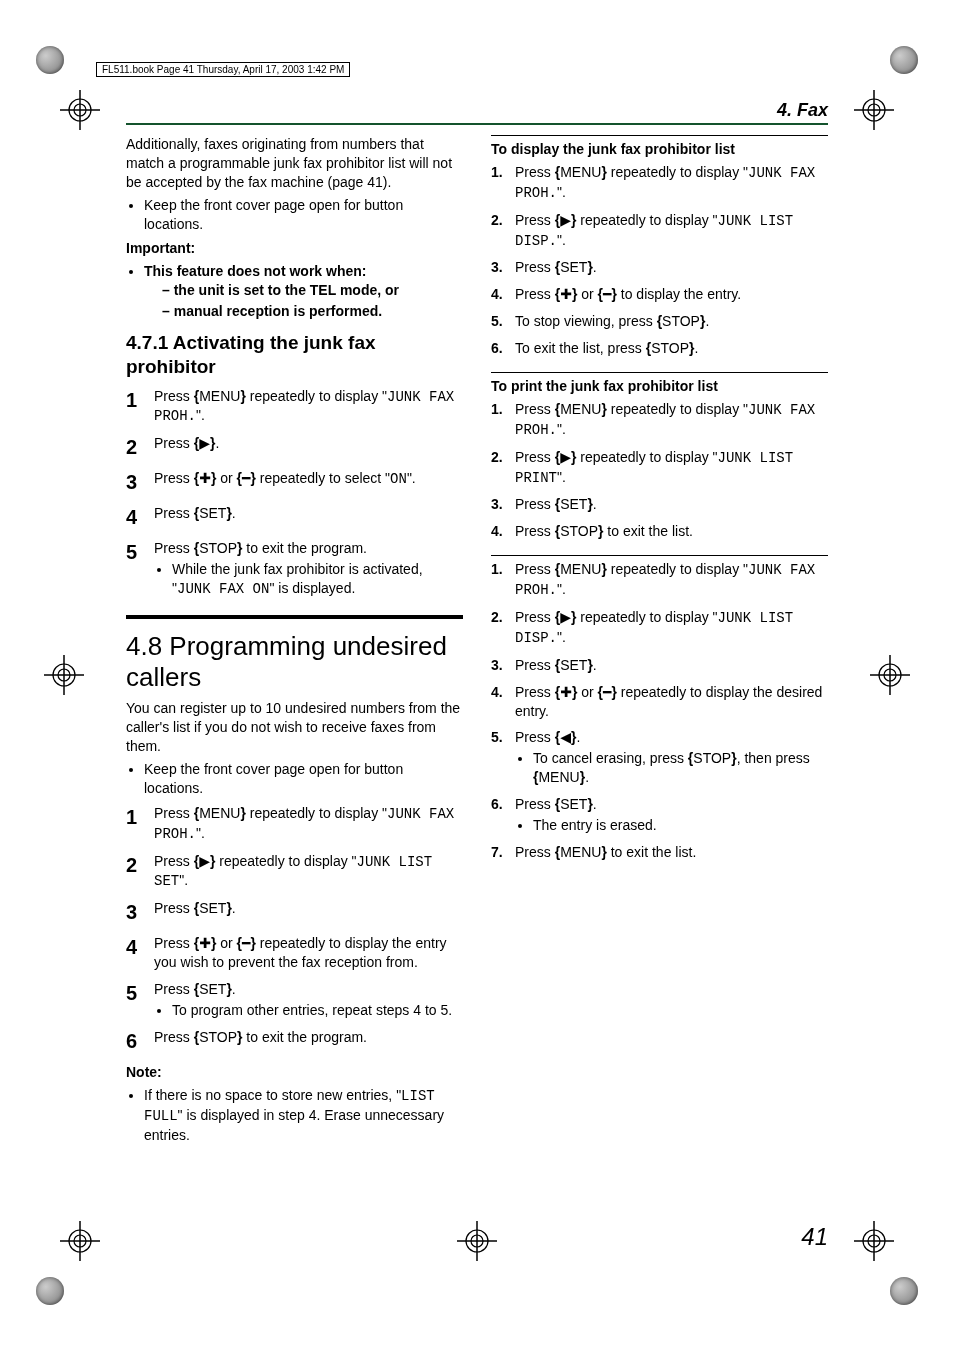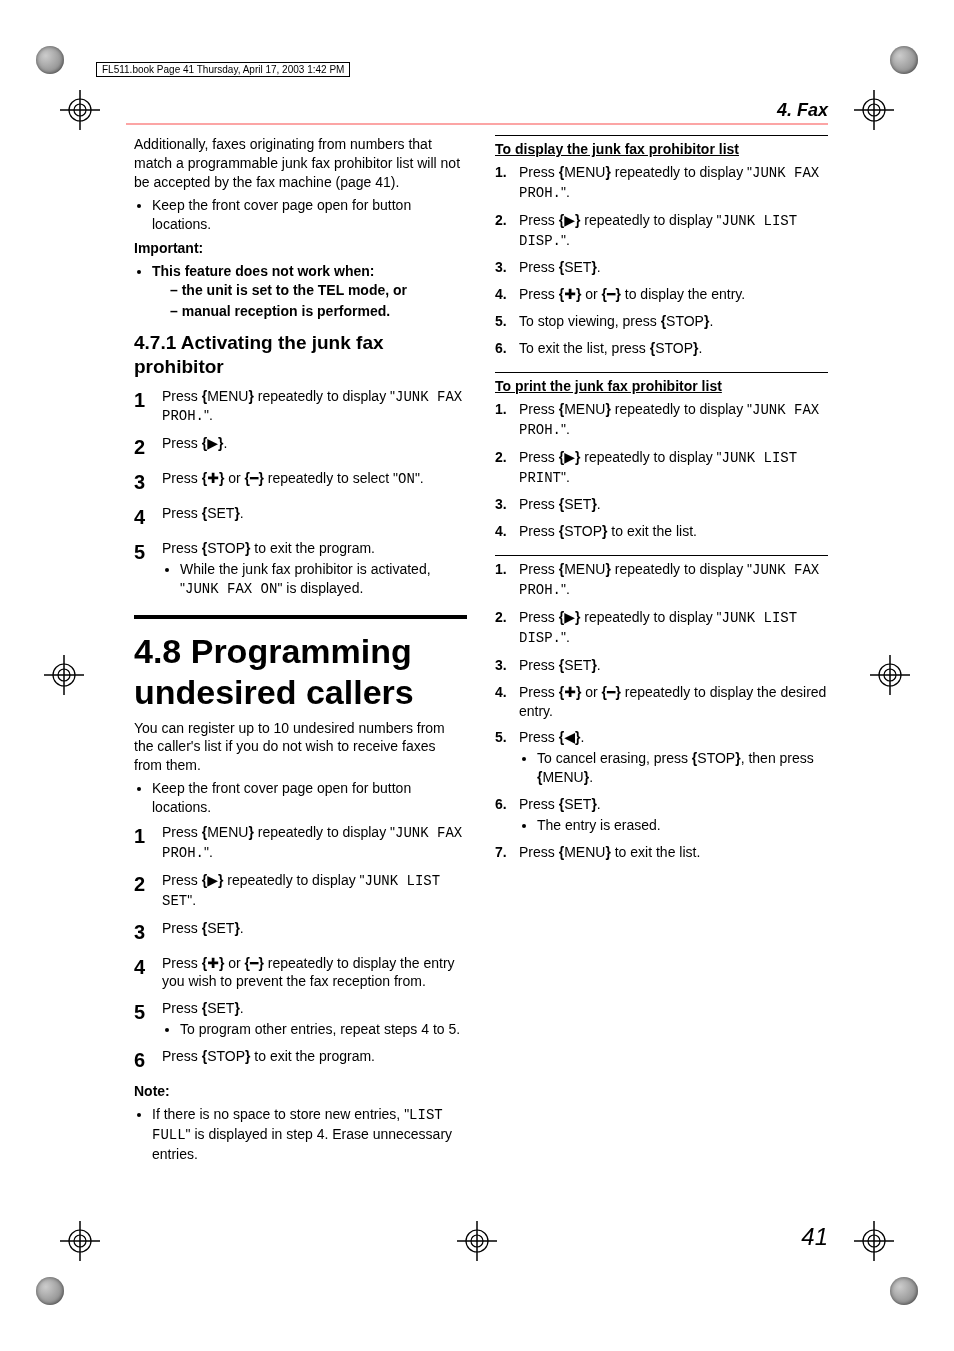--- a/index.html
+++ b/index.html
@@ -49,28 +49,27 @@
     right: 126px;
     bottom: 100px;
     display: flex;
     flex-direction: column;
   }
   .chapter-header {
     text-align: right;
     font-weight: bold;
     font-style: italic;
     font-size: 18px;
-    border-bottom: 2px solid #fca5a5;
+    border-bottom: 2px solid #14532d;
     padding-bottom: 2px;
     margin-bottom: 10px;
   }
   .cols {
     display: flex;
     gap: 28px;
-    margin-left: 8px;
   }
   .col {
     flex: 1;
     min-width: 0;
   }
   p { margin: 0 0 4px 0; line-height: 1.35; }
   .bullet-list { margin: 2px 0 6px 0; padding-left: 18px; }
   .bullet-list li { list-style: disc; margin-bottom: 2px; line-height: 1.35; }
   .sub-list { padding-left: 18px; margin: 0; }
   .sub-list li { list-style: none; margin-bottom: 2px; line-height: 1.35; }
@@ -99,26 +98,26 @@
     font-weight: bold;
     width: 24px;
     flex-shrink: 0;
   }
   .num-steps .body { flex: 1; }
   .num-steps .body ul { margin: 2px 0 0 0; padding-left: 18px; }
   .num-steps .body ul li { list-style: disc; line-height: 1.35; }
   .thick-rule { border: none; border-top: 4px solid #000; margin: 16px 0 12px 0; }
   .thin-rule { border: none; border-top: 1.5px solid #000; margin: 14px 0 4px 0; }
   .h48 {
-    font-size: 34px;
-    font-weight: bold;
+    font-size: 26px;
+    font-weight: normal;
     margin: 0 0 6px 0;
     line-height: 1.2;
   }
-  .subhead { font-weight: bold; margin: 2px 0 4px 0; text-decoration: underline; }
+  .subhead { font-weight: bold; margin: 2px 0 4px 0; }
   .note-label { font-weight: bold; margin-top: 6px; }
   .btn { font-weight: normal; }
   .btn::before { content: "{"; font-weight: bold; }
   .btn::after { content: "}"; font-weight: bold; }
   .mono { font-family: "Courier New", Courier, monospace; }
   .glyph { font-family: Arial, sans-serif; }
   .page-num {
     text-align: right;
     font-style: italic;
     font-size: 24px;

